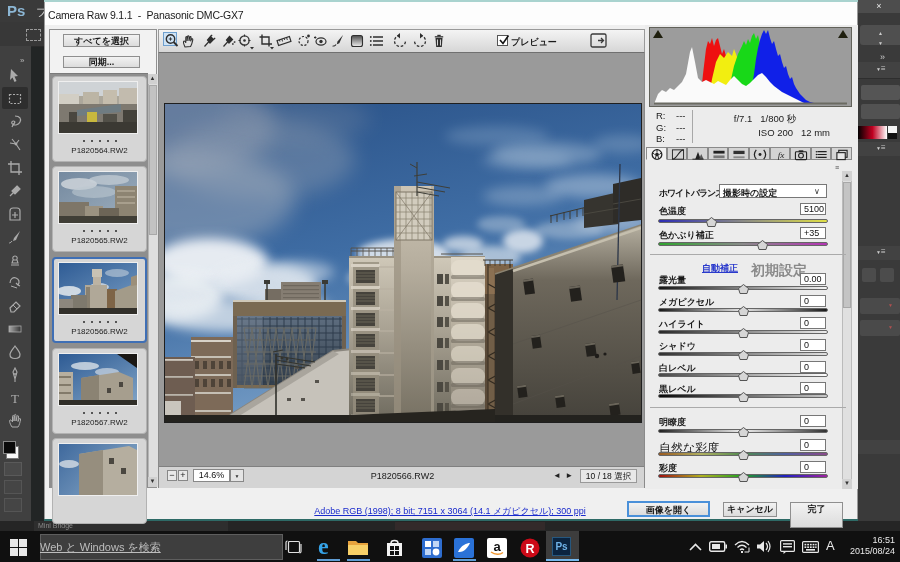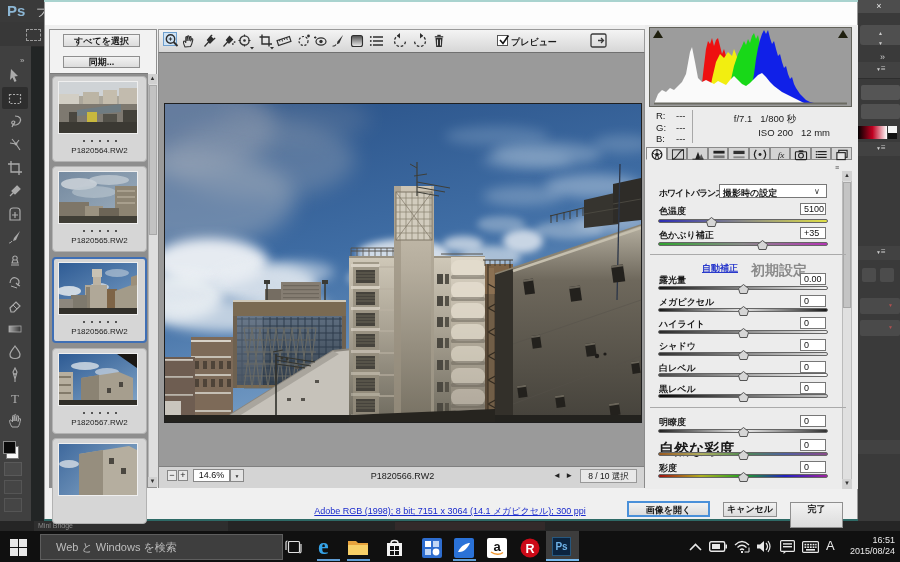--- a/index.html
+++ b/index.html
@@ -56,21 +56,21 @@
 <div class="abs" style="left:0;top:531px;width:900px;height:31px;background:#101010;"></div>
 <svg class="abs" style="left:10px;top:539px;" width="17" height="17" viewBox="0 0 17 17">
       <g fill="#e8e8e8">
         <rect x="0" y="0" width="8" height="8"></rect>
         <rect x="9" y="0" width="8" height="8"></rect>
         <rect x="0" y="9" width="8" height="8"></rect>
         <rect x="9" y="9" width="8" height="8"></rect>
       </g>
     </svg>
 <div class="abs" style="left:40px;top:534px;width:243px;height:26px;background:#3e3e3e;border:1px solid #5e5e5e;box-sizing:border-box;"></div>
-<div class="abs" style="left:56px;top:540px;font-size:11px;color:#bdbdbd;">Web と Windows を検索</div>
+<div class="abs" style="left:40px;top:540px;font-size:11px;color:#bdbdbd;text-decoration:underline;">Web と Windows を検索</div>
 <svg class="abs" style="left:285px;top:539px;" width="17" height="16" viewBox="0 0 17 16">
       <rect x="3.5" y="2.5" width="11" height="11" rx="1" fill="none" stroke="#e0e0e0" stroke-width="1.2"></rect>
       <path d="M1 11 L1 3.5 Q1 2 2.5 2" fill="none" stroke="#e0e0e0" stroke-width="1.2"></path>
       <path d="M16 5 L16 12.5 Q16 14 14.5 14" fill="none" stroke="#e0e0e0" stroke-width="1.2"></path>
     </svg>
 
 <div class="abs" style="left:318px;top:538px;width:21px;height:19px;color:#35a3e8;font-size:24px;font-weight:bold;line-height:17px;font-family:'Liberation Serif',serif;">e</div>
 
 <svg class="abs" style="left:348px;top:539px;" width="21" height="17" viewBox="0 0 21 17">
       <path d="M0 2 L8 2 L10 4 L20 4 L20 16 L0 16 Z" fill="#e8a33d"></path>
@@ -161,20 +161,21 @@
         <rect x="4" y="8" width="9" height="1.6"></rect>
       </g>
     </svg>
 <div class="abs" style="left:826px;top:538px;font-size:13px;color:#e8e8e8;">A</div>
 <div class="abs" style="left:845px;top:535px;width:50px;height:24px;color:#e8e8e8;font-size:9px;text-align:right;line-height:11px;">16:51<br>2015/08/24</div>
 
 <div class="abs" style="left:44px;top:0;width:814px;height:521px;background:#f0f0f0;border-left:1px solid #9a9a9a;border-right:1px solid #9a9a9a;box-sizing:border-box;"></div>
 <div class="abs" style="left:44px;top:0;width:814px;height:2px;background:#a9d3cf;"></div>
 <div class="abs" style="left:44px;top:519px;width:814px;height:2px;background:#2e6a66;"></div>
 <div class="abs" style="left:45px;top:2px;width:812px;height:23px;background:#fdfdfd;"></div>
+<div class="abs" style="left:48px;top:9px;font-size:10.5px;letter-spacing:-0.2px;color:#1a1a1a;">Camera Raw 9.1.1&nbsp; -&nbsp; Panasonic DMC-GX7</div>
 
 <div class="abs" style="left:49px;top:29px;width:108px;height:459px;background:#f2f2f2;border:1px solid #909090;box-sizing:border-box;"></div>
 <div class="abs btn" style="left:63px;top:34px;width:77px;height:13px;font-size:9px;line-height:12px;font-weight:bold;">すべてを選択</div>
 <div class="abs btn" style="left:63px;top:56px;width:77px;height:12px;font-size:9px;line-height:11px;font-weight:bold;">同期...</div>
 <div class="abs" style="left:50px;top:73px;width:98px;height:414px;background:#8e8e8e;border-top:1px solid #7a7a7a;"></div>
 
 <div class="abs" style="left:148px;top:74px;width:9px;height:413px;background:#dedede;border-left:1px solid #b5b5b5;"></div>
 <div class="abs" style="left:148px;top:74px;width:9px;height:10px;background:#d0d0d0;color:#333;font-size:6px;text-align:center;line-height:9px;">▲</div>
 <div class="abs" style="left:148px;top:477px;width:9px;height:10px;background:#d0d0d0;color:#333;font-size:6px;text-align:center;line-height:9px;">▼</div>
 <div class="abs" style="left:149px;top:85px;width:8px;height:150px;background:#c2c2c2;border:1px solid #a8a8a8;box-sizing:border-box;"></div>
@@ -193,21 +194,21 @@
       <path d="M8 7.5 L13 7.5 M11 5 L13.5 7.5 L11 10" stroke="#3a3a3a" fill="none" stroke-width="1.3"></path>
     </svg>
 
 <div class="abs" style="left:159px;top:466px;width:485px;height:21px;background:#d4d4d4;border-top:1px solid #808080;"></div>
 <div class="abs" style="left:167px;top:470px;width:10px;height:11px;background:#e8e8e8;border:1px solid #888;box-sizing:border-box;font-size:9px;line-height:9px;text-align:center;color:#222;">−</div>
 <div class="abs" style="left:178px;top:470px;width:10px;height:11px;background:#e8e8e8;border:1px solid #888;box-sizing:border-box;font-size:9px;line-height:9px;text-align:center;color:#222;">+</div>
 <div class="abs" style="left:193px;top:469px;width:37px;height:13px;background:#fff;border:1px solid #888;box-sizing:border-box;font-size:9px;line-height:11px;text-align:center;color:#111;">14.6%</div>
 <div class="abs" style="left:230px;top:469px;width:14px;height:13px;background:#e4e4e4;border:1px solid #888;box-sizing:border-box;font-size:7px;line-height:11px;text-align:center;color:#333;"><span style="font-size:5px;">▼</span></div>
 <div class="abs" style="left:340px;top:471px;width:125px;height:11px;font-size:9px;color:#1a1a1a;text-align:center;">P1820566.RW2</div>
 <div class="abs" style="left:553px;top:471px;font-size:8px;color:#222;">◄&nbsp; ►</div>
-<div class="abs" style="left:580px;top:469px;width:57px;height:14px;background:#e8e8e8;border:1px solid #999;box-sizing:border-box;font-size:8.5px;line-height:12px;text-align:center;color:#111;">8 / 10 選択</div>
+<div class="abs" style="left:580px;top:469px;width:57px;height:14px;background:#e8e8e8;border:1px solid #999;box-sizing:border-box;font-size:8.5px;line-height:12px;text-align:center;color:#111;">10 / 18 選択</div>
 
 <div class="abs btn" style="left:57px;top:502px;width:66px;height:16px;font-size:9px;line-height:15px;font-weight:bold;">画像を保存...</div>
 <div class="abs" style="left:240px;top:505px;width:420px;font-size:9px;color:#1a2acc;text-align:center;"><span style="text-decoration:underline;">Adobe RGB (1998); 8 bit; 7151 x 3064 (14.1 メガピクセル); 300 ppi</span></div>
 <div class="abs btn" style="left:627px;top:501px;width:83px;height:16px;font-size:9px;line-height:14px;border:2px solid #4a90d9;font-weight:bold;">画像を開く</div>
 <div class="abs btn" style="left:723px;top:502px;width:54px;height:15px;font-size:9px;line-height:13px;font-weight:bold;">キャンセル</div>
 <div class="abs btn" style="left:790px;top:502px;width:53px;height:26px;font-size:9px;line-height:13px;font-weight:bold;">完了</div>
 
 <svg class="abs" style="left:164px;top:103px;border:1px solid #1f1f1f;box-sizing:content-box;" width="476" height="318" viewBox="0 0 476 318">
 <defs>
 <linearGradient id="sky" x1="0.1" y1="0" x2="0.45" y2="1">
@@ -620,21 +621,21 @@
 <div class="abs" style="left:658px;top:394px;width:170px;height:4px;background:linear-gradient(90deg,#080808,#c8c8c8);border:1px solid #666;box-sizing:border-box;border-radius:2px;"></div>
 <svg class="abs" style="left:738px;top:392px;" width="11" height="10" viewBox="0 0 11 10">
       <polygon points="5.5,0.5 10.5,4.5 9,9.5 2,9.5 0.5,4.5" fill="#d6d6d6" stroke="#555" stroke-width="1"></polygon>
     </svg>
 <div class="abs" style="left:659px;top:416px;font-size:9px;color:#1a1a1a;font-weight:bold;">明瞭度</div>
 <div class="abs" style="left:800px;top:415px;width:26px;height:12px;background:#fff;border:1px solid #777;box-sizing:border-box;font-size:9px;line-height:10px;color:#111;padding-left:3px;">0</div>
 <div class="abs" style="left:658px;top:429px;width:170px;height:4px;background:linear-gradient(90deg,#202020,#f0f0f0,#303030);border:1px solid #666;box-sizing:border-box;border-radius:2px;"></div>
 <svg class="abs" style="left:738px;top:427px;" width="11" height="10" viewBox="0 0 11 10">
       <polygon points="5.5,0.5 10.5,4.5 9,9.5 2,9.5 0.5,4.5" fill="#d6d6d6" stroke="#555" stroke-width="1"></polygon>
     </svg>
-<div class="abs" style="left:659px;top:440px;font-size:15px;color:#1a1a1a;font-weight:bold;">自然な彩度</div>
+<div class="abs" style="left:659px;top:440px;font-size:12px;color:#1a1a1a;font-weight:normal;">自然な彩度</div>
 <div class="abs" style="left:800px;top:439px;width:26px;height:12px;background:#fff;border:1px solid #777;box-sizing:border-box;font-size:9px;line-height:10px;color:#111;padding-left:3px;">0</div>
 <div class="abs" style="left:658px;top:452px;width:170px;height:4px;background:linear-gradient(90deg,#9a5a20,#b0b060,#508a50,#5060a0,#8a4a8a);border:1px solid #666;box-sizing:border-box;border-radius:2px;"></div>
 <svg class="abs" style="left:738px;top:450px;" width="11" height="10" viewBox="0 0 11 10">
       <polygon points="5.5,0.5 10.5,4.5 9,9.5 2,9.5 0.5,4.5" fill="#d6d6d6" stroke="#555" stroke-width="1"></polygon>
     </svg>
 <div class="abs" style="left:659px;top:462px;font-size:9px;color:#1a1a1a;font-weight:bold;">彩度</div>
 <div class="abs" style="left:800px;top:461px;width:26px;height:12px;background:#fff;border:1px solid #777;box-sizing:border-box;font-size:9px;line-height:10px;color:#111;padding-left:3px;">0</div>
 <div class="abs" style="left:658px;top:474px;width:170px;height:4px;background:linear-gradient(90deg,#a01010,#b0b020,#20a020,#2020c0,#a020a0);border:1px solid #666;box-sizing:border-box;border-radius:2px;"></div>
 <svg class="abs" style="left:738px;top:472px;" width="11" height="10" viewBox="0 0 11 10">
       <polygon points="5.5,0.5 10.5,4.5 9,9.5 2,9.5 0.5,4.5" fill="#d6d6d6" stroke="#555" stroke-width="1"></polygon>

